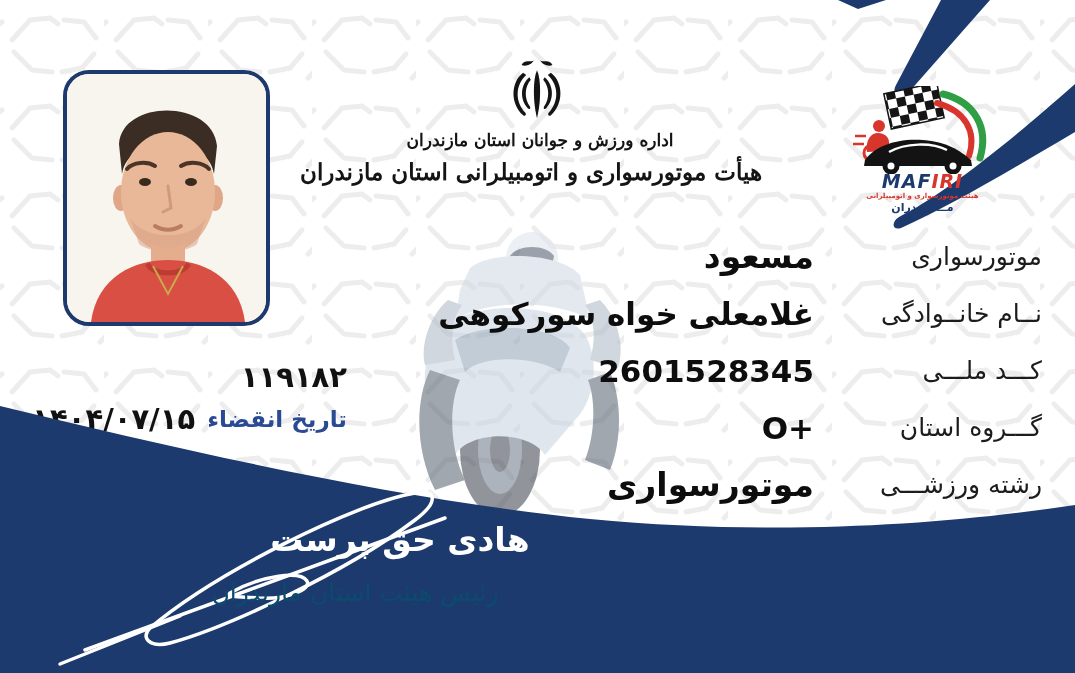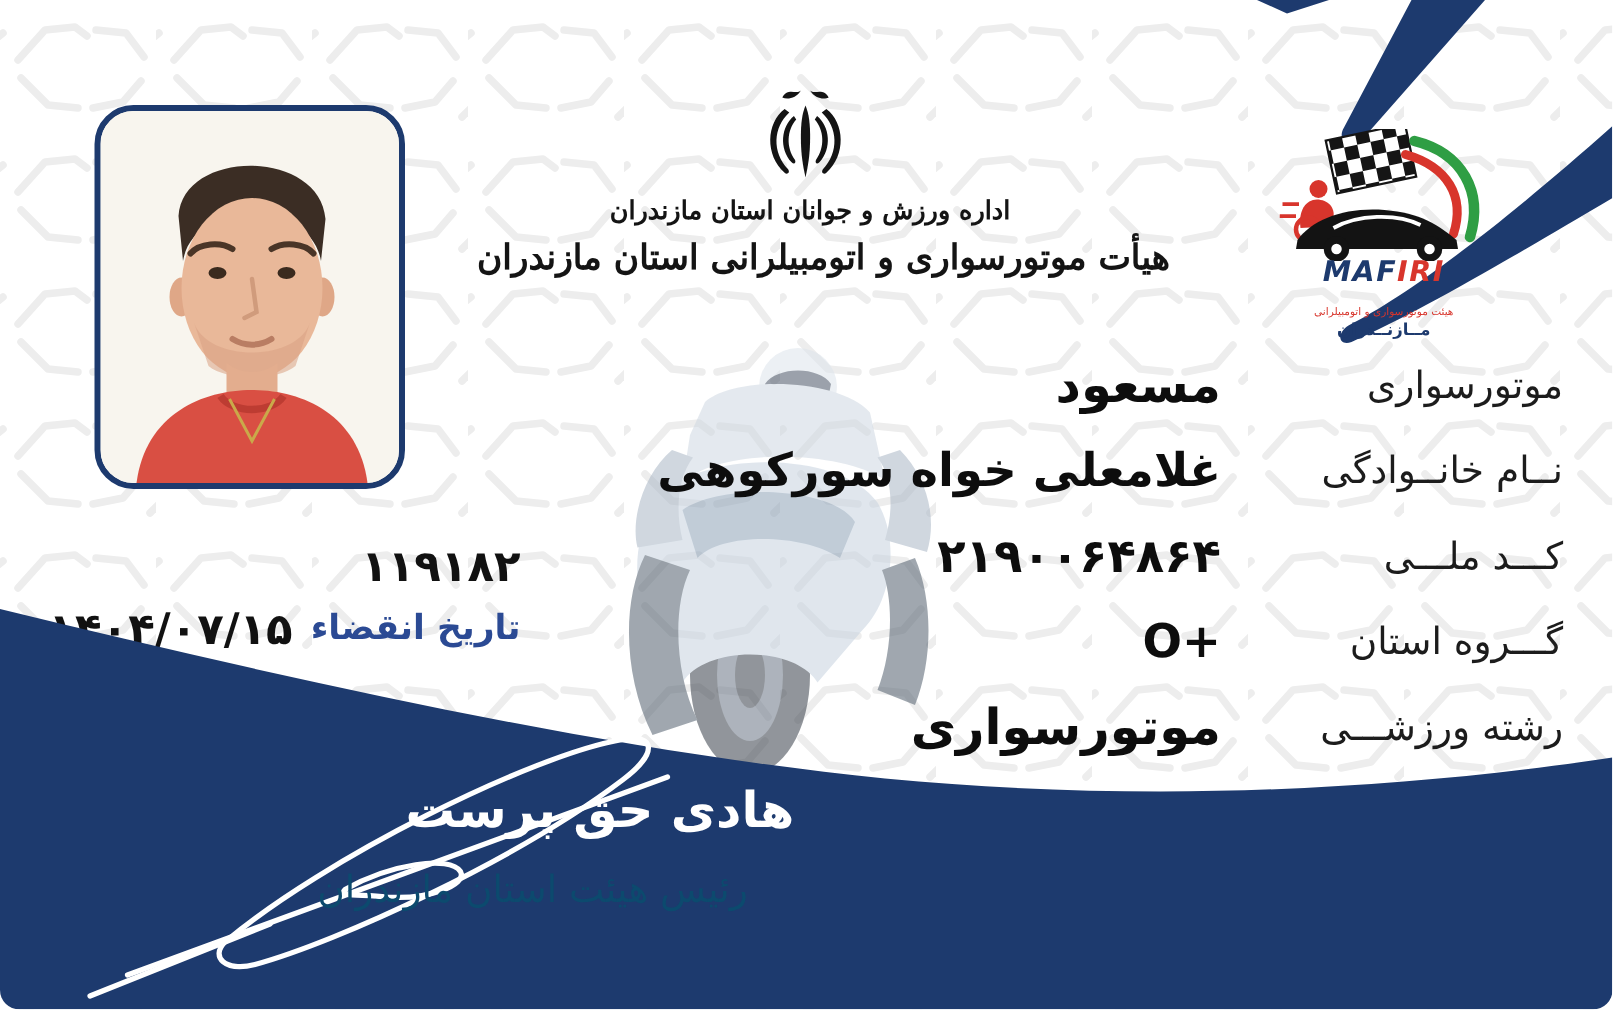--- a/index.html
+++ b/index.html
@@ -1,34 +1,34 @@
 <!DOCTYPE html>
 <html lang="fa"><head>
 <meta charset="utf-8">
 <style>
   html,body{margin:0;padding:0;}
   body{width:1075px;height:673px;font-family:"DejaVu Sans",sans-serif;}
-  .card{position:relative;width:1075px;height:673px;background:#ffffff;overflow:hidden;border-radius:13px;}
+  .card{position:relative;width:1075px;height:673px;background:#ffffff;overflow:hidden;}
   .layer{position:absolute;inset:0;width:1075px;height:673px;}
   
   .photo{position:absolute;left:63px;top:70px;width:199px;height:248px;border:4px solid #1d3a6e;
          border-radius:26px;background:#faf7f0;overflow:hidden;z-index:6;}
   .photo svg{display:block;width:100%;height:100%;}
   
   .emblem{position:absolute;left:503px;top:54px;width:68px;height:76px;z-index:6;}
   .org1{position:absolute;left:330px;top:130px;width:420px;text-align:center;font-size:17px;
         font-weight:bold;color:#141414;font-family:"DejaVu Serif",serif;z-index:6;}
-  .org2{position:absolute;left:300px;top:158px;width:480px;text-align:right;font-size:23px;
+  .org2{position:absolute;left:300px;top:158px;width:480px;text-align:left;font-size:23px;
         font-weight:bold;color:#141414;font-family:"DejaVu Serif",serif;z-index:6;}
   
   .logo{position:absolute;left:850px;top:86px;width:145px;height:132px;text-align:center;z-index:6;}
   .logo svg{display:block;margin:0 auto;}
   .logo-line{font-style:italic;font-weight:bold;font-size:19px;letter-spacing:1px;line-height:1;margin-top:-2px;}
   .logo-maf{color:#1d3a6e;} .logo-iri{color:#d8352c;}
-  .logo-sub{font-size:7px;color:#d8352c;font-weight:normal;margin-top:14px;line-height:1.1;}
+  .logo-sub{font-size:7px;color:#d8352c;font-weight:bold;margin-top:2px;line-height:1.1;}
   .logo-prov{font-size:11px;color:#1d3a6e;font-weight:bold;line-height:1.2;}
   
   .fields{position:absolute;top:228px;right:33px;width:640px;direction:rtl;z-index:6;}
   .field-row{display:flex;align-items:center;height:57px;}
   .f-label{width:212px;font-size:25px;color:#1c1c1c;text-align:right;white-space:nowrap;}
   .f-value{flex:1;text-align:right;font-weight:bold;font-size:31px;color:#0d0d0d;
            margin-right:16px;white-space:nowrap;}
   .f-value.big{font-size:33px;}
   
   .membership{position:absolute;top:356px;right:728px;width:340px;direction:rtl;z-index:6;}
@@ -162,21 +162,21 @@
     <div class="field-row">
       <span class="f-label">موتورسواری</span>
       <span class="f-value big">مسعود</span>
     </div>
     <div class="field-row">
       <span class="f-label">نــام خانــوادگی</span>
       <span class="f-value">غلامعلی خواه سورکوهی</span>
     </div>
     <div class="field-row">
       <span class="f-label">کـــد ملـــی</span>
-      <span class="f-value" dir="ltr">۲۱۹۰۰۶۴۸۶۴</span>
+      <span class="f-value" dir="ltr">2601528345</span>
     </div>
     <div class="field-row">
       <span class="f-label">گـــروه استان</span>
       <span class="f-value" dir="ltr">O+</span>
     </div>
     <div class="field-row">
       <span class="f-label">رشته ورزشـــی</span>
       <span class="f-value big">موتورسواری</span>
     </div>
   </div>

